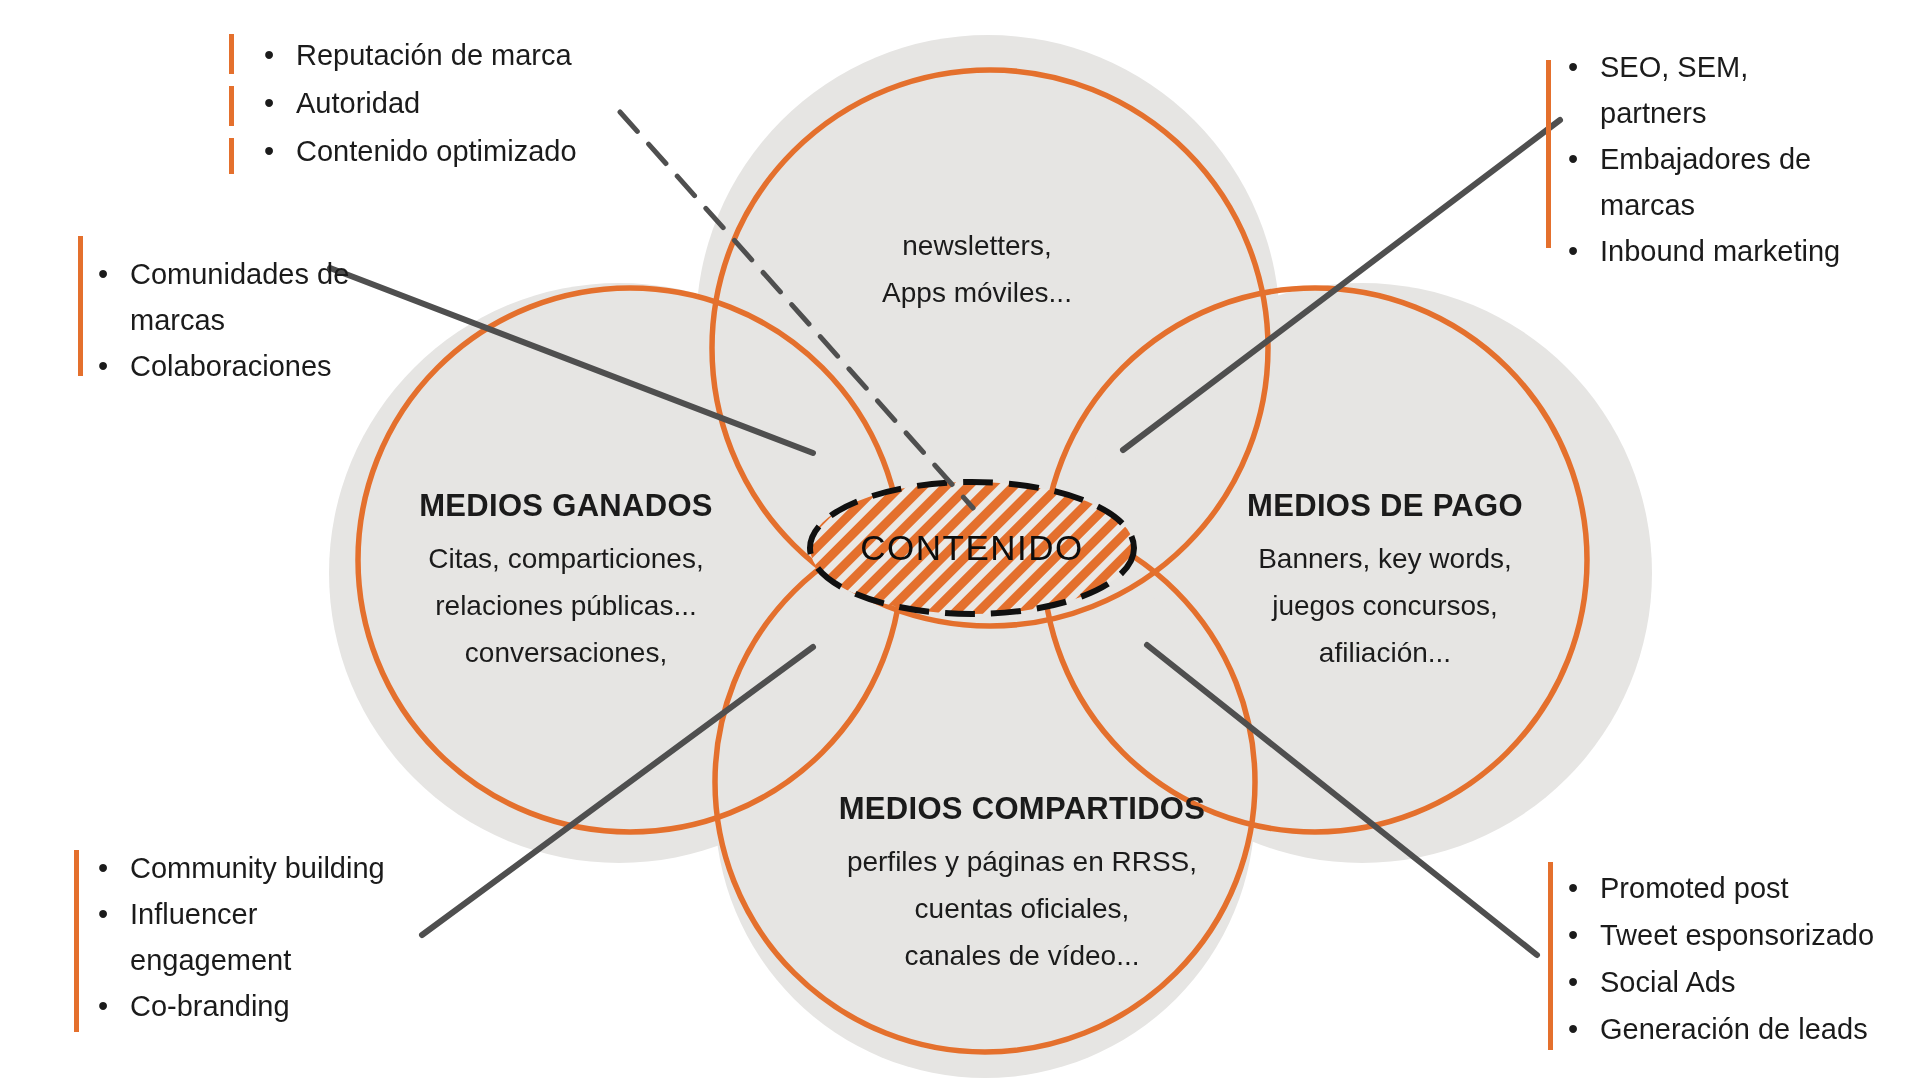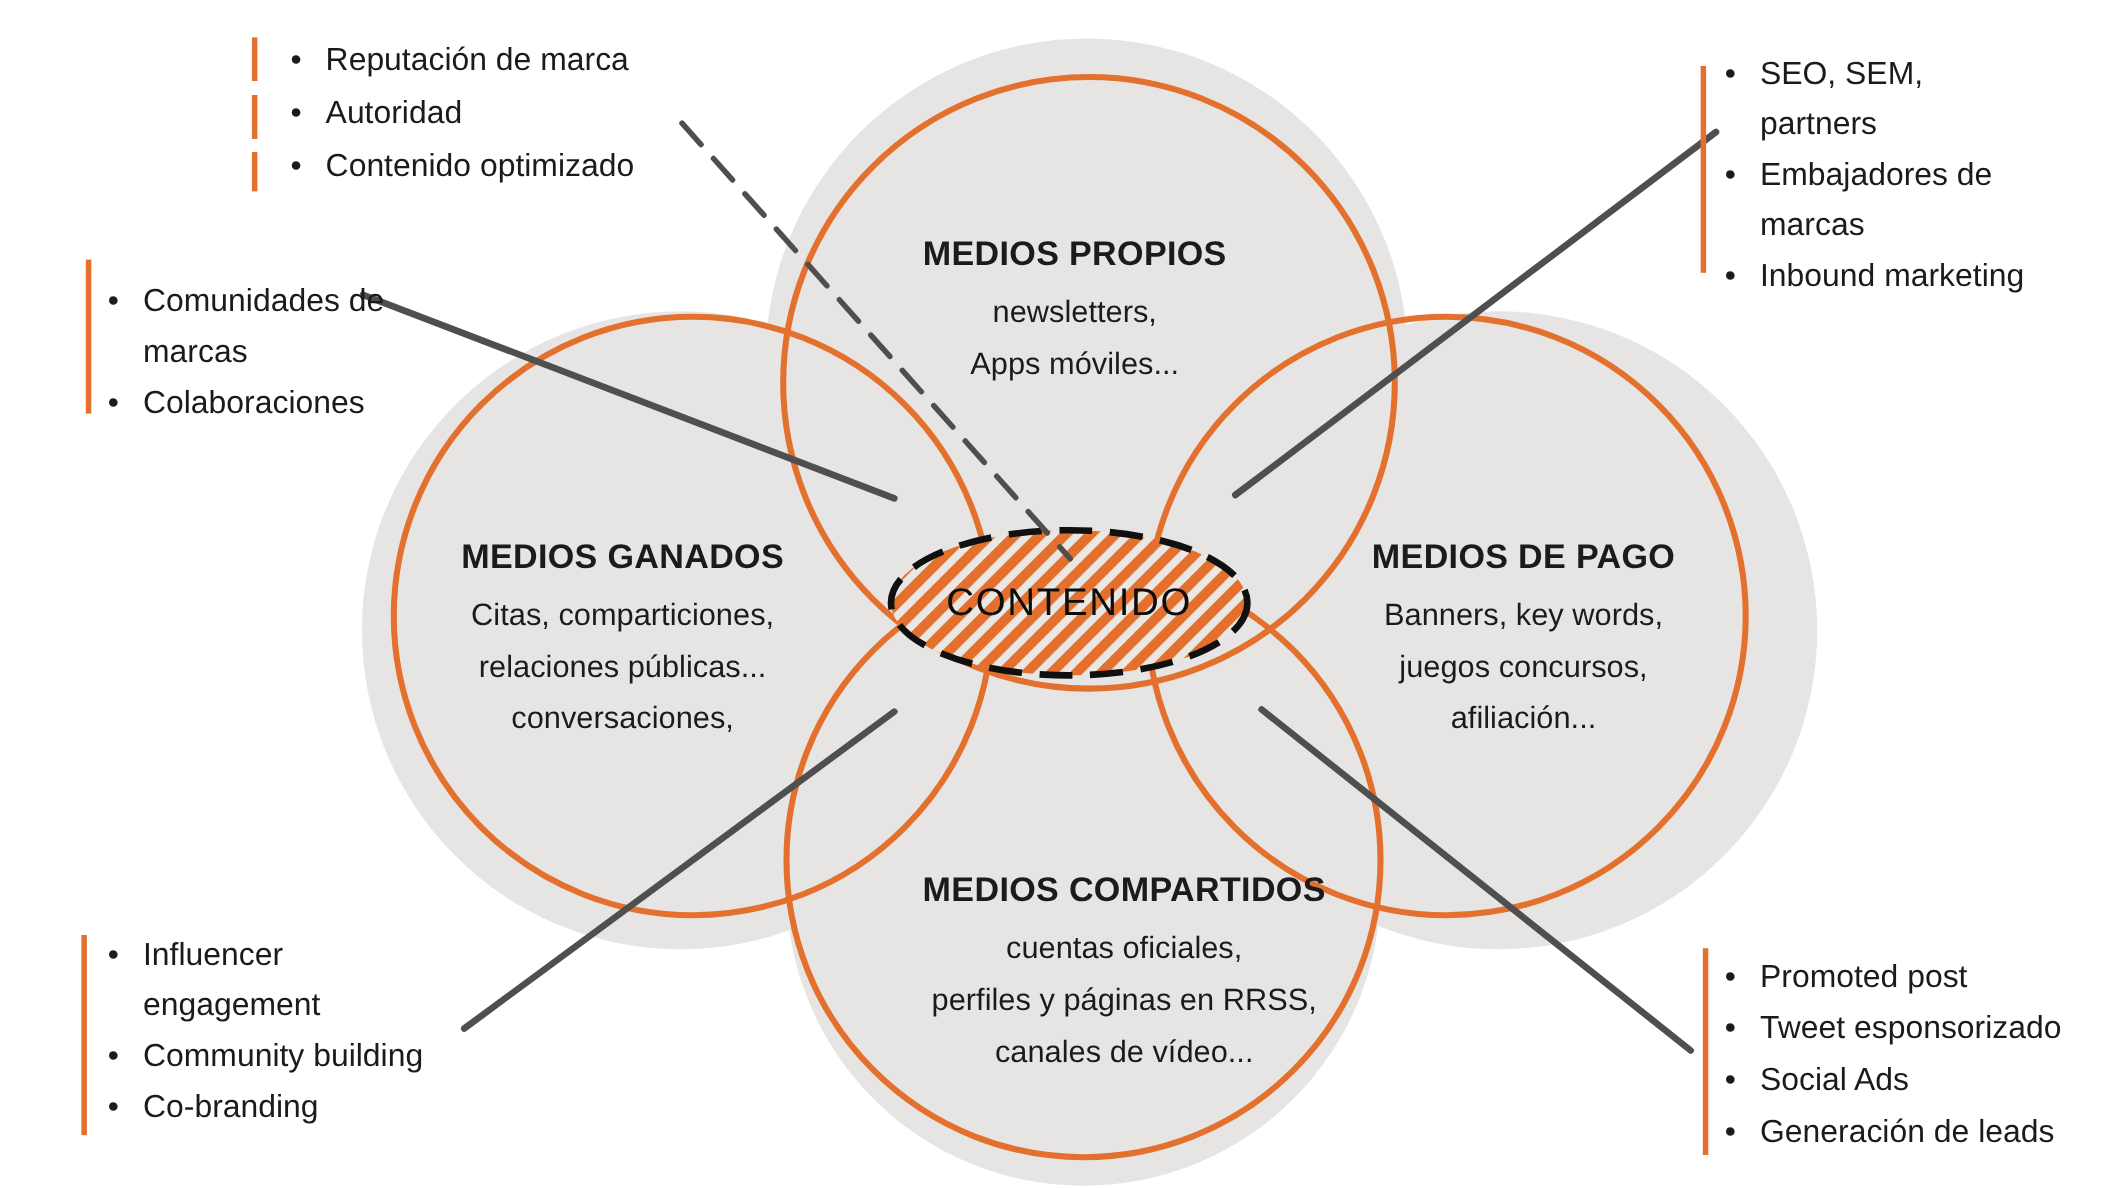--- a/index.html
+++ b/index.html
@@ -66,21 +66,20 @@
     <ellipse class="center-ellipse" cx="972" cy="548" rx="162" ry="66" fill="url(#hatch)"></ellipse>
 
     <line class="connector dashed" x1="620" y1="112" x2="973" y2="508"></line>
     <line class="connector" x1="330" y1="268" x2="813" y2="453"></line>
     <line class="connector" x1="1560" y1="120" x2="1123" y2="450"></line>
     <line class="connector" x1="422" y1="935" x2="813" y2="647"></line>
     <line class="connector" x1="1537" y1="955" x2="1147" y2="645"></line>
   </svg>
 
   <div class="circle-label" style="left:977px;top:212px">
-    <div class="circle-title">MEDIOS PROPIOS</div>
     <div class="circle-lines">
       <div>newsletters,</div>
       <div>Apps móviles...</div>
     </div>
   </div>
 
   <div class="circle-label" style="left:566px;top:487px">
     <div class="circle-title">MEDIOS GANADOS</div>
     <div class="circle-lines">
       <div>Citas, comparticiones,</div>
@@ -94,22 +93,22 @@
     <div class="circle-lines">
       <div>Banners, key words,</div>
       <div>juegos concursos,</div>
       <div>afiliación...</div>
     </div>
   </div>
 
   <div class="circle-label" style="left:1022px;top:790px">
     <div class="circle-title">MEDIOS COMPARTIDOS</div>
     <div class="circle-lines">
+      <div>perfiles y páginas en RRSS,</div>
       <div>cuentas oficiales,</div>
-      <div>perfiles y páginas en RRSS,</div>
       <div>canales de vídeo...</div>
     </div>
   </div>
 
   <div class="center-label">CONTENIDO</div>
 
   <div class="accent-bar dashed" style="left:229px;top:34px;height:140px"></div>
   <div class="side-list" style="left:262px;top:31px;width:360px">
     <ul style="line-height:48px">
       <li style="line-height:48px">Reputación de marca</li>
@@ -122,22 +121,22 @@
   <div class="side-list" style="left:96px;top:251px;width:270px">
     <ul>
       <li>Comunidades de marcas</li>
       <li>Colaboraciones</li>
     </ul>
   </div>
 
   <div class="accent-bar" style="left:74px;top:850px;height:182px"></div>
   <div class="side-list" style="left:96px;top:845px;width:300px">
     <ul>
+      <li>Community building</li>
       <li>Influencer engagement</li>
-      <li>Community building</li>
       <li>Co-branding</li>
     </ul>
   </div>
 
   <div class="accent-bar" style="left:1546px;top:60px;height:188px"></div>
   <div class="side-list" style="left:1566px;top:44px;width:290px">
     <ul>
       <li>SEO, SEM, partners</li>
       <li>Embajadores de marcas</li>
       <li>Inbound marketing</li>

